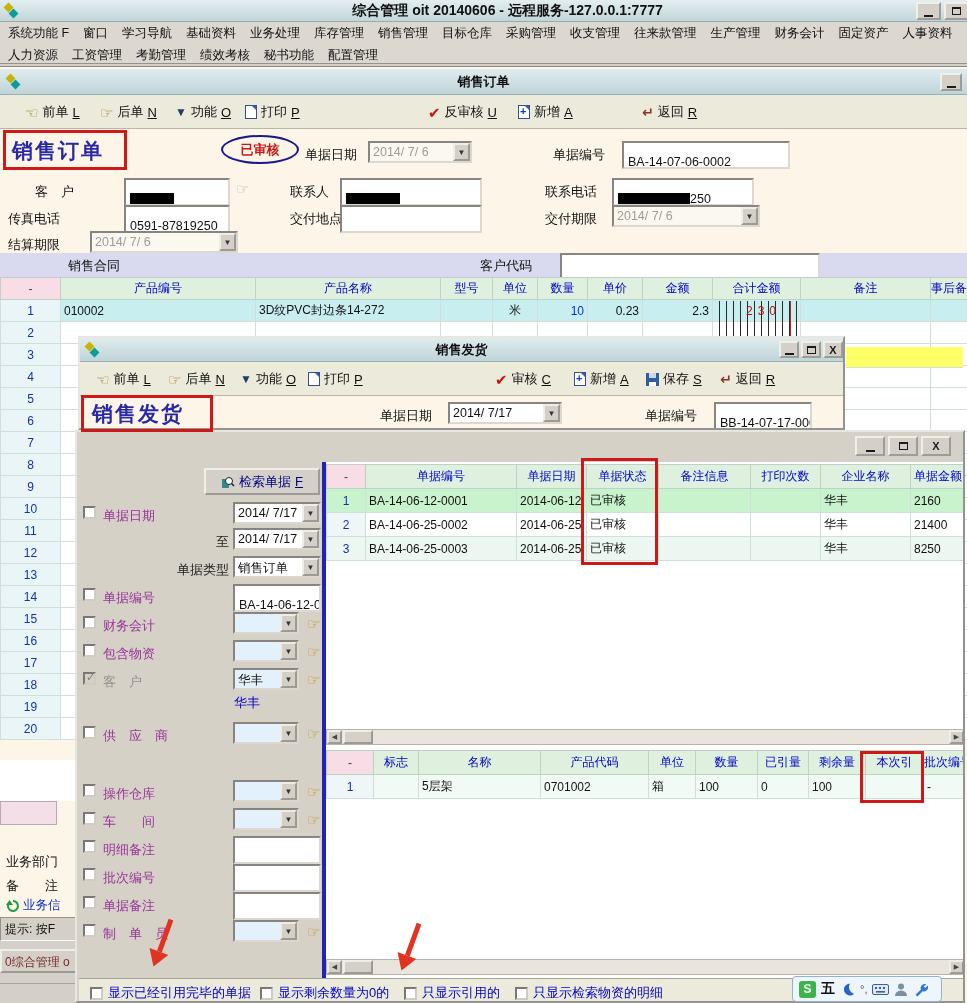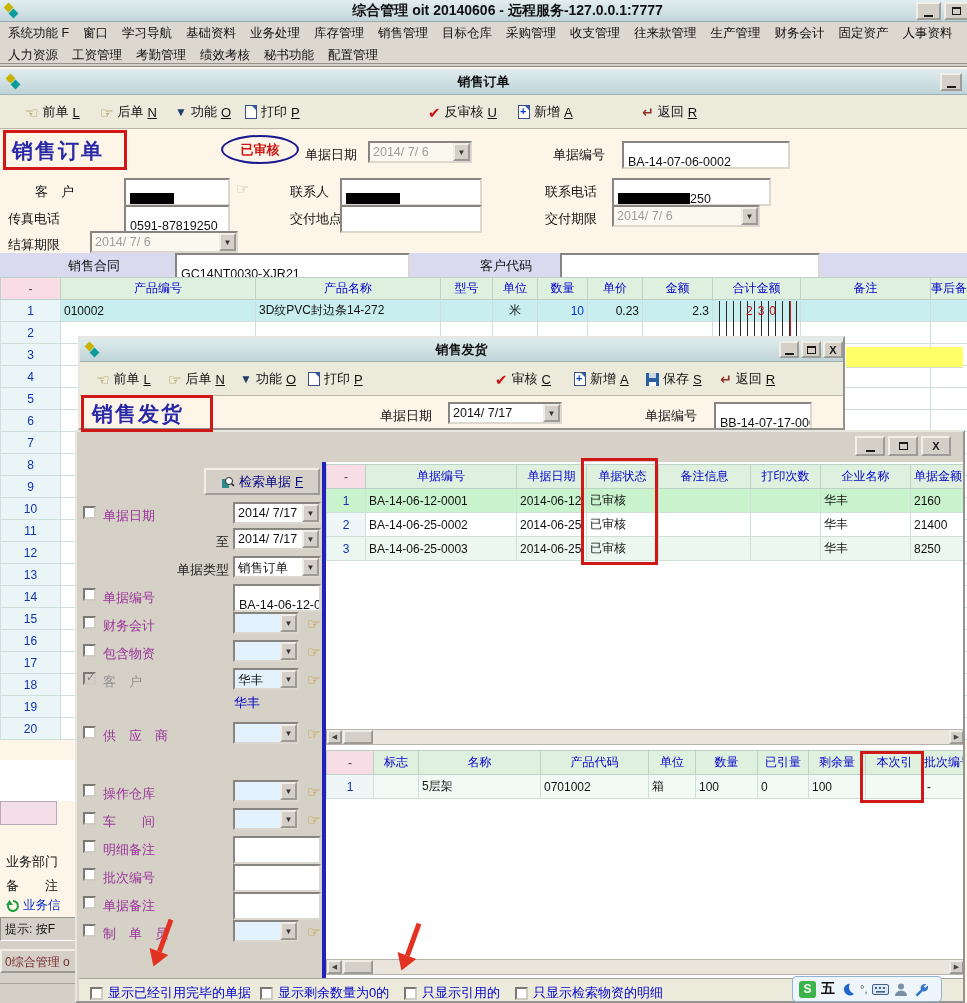--- a/index.html
+++ b/index.html
@@ -210,40 +210,39 @@
     </div>
     <span class="flabel" style="left:553px;top:79px">单据编号</span>
     <div class="tinput" style="left:622px;top:74px;width:168px">BA-14-07-06-0002</div>
 
     <span class="flabel" style="left:35px;top:116px">客　户</span>
     <div class="tinput" style="left:124px;top:111px;width:106px"><span class="redact" style="width:44px"></span></div>
     <span class="hand" style="left:236px;top:114px;color:#b8b8b8">☞</span>
     <span class="flabel" style="left:290px;top:116px">联系人</span>
     <div class="tinput" style="left:340px;top:111px;width:142px"><span class="redact" style="width:54px"></span></div>
     <span class="flabel" style="left:545px;top:116px">联系电话</span>
-    <div class="tinput" style="left:612px;top:111px;width:159px"><span class="redact" style="width:72px"></span><span>250</span></div>
+    <div class="tinput" style="left:612px;top:111px;width:142px"><span class="redact" style="width:72px"></span><span>250</span></div>
 
     <span class="flabel" style="left:8px;top:143px">传真电话</span>
     <div class="tinput" style="left:124px;top:138px;width:106px">0591-87819250</div>
     <span class="flabel" style="left:290px;top:143px">交付地点</span>
     <div class="t input tinput" style="left:340px;top:138px;width:142px"></div>
     <span class="flabel" style="left:545px;top:143px">交付期限</span>
     <div class="combo dis" style="left:612px;top:138px;width:148px">
       <span class="ct">2014/ 7/ 6</span>
       <span class="ca">▼</span>
     </div>
     <span class="flabel" style="left:8px;top:169px">结算期限</span>
     <div class="combo dis" style="left:90px;top:164px;width:148px">
       <span class="ct">2014/ 7/ 6</span>
       <span class="ca">▼</span>
     </div>
 
     <div class="abs" style="left:0;top:186px;width:967px;height:24px;background:#d9d9f0"></div>
     <span class="flabel" style="left:68px;top:190px">销售合同</span>
-    <div class="tinput" style="left:175px;top:186px;width:235px">GC14NT0030-XJR21</div>
     <span class="flabel" style="left:480px;top:190px">客户代码</span>
     <div class="tinput" style="left:560px;top:186px;width:260px"></div>
 
     <table class="abs sgrid" style="left:0;top:210px;width:967px">
       <colgroup>
           <col style="width:60px">
           <col style="width:195px">
           <col style="width:185px">
           <col style="width:52px">
           <col style="width:45px">

